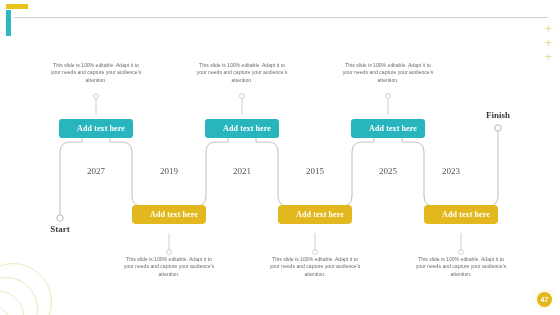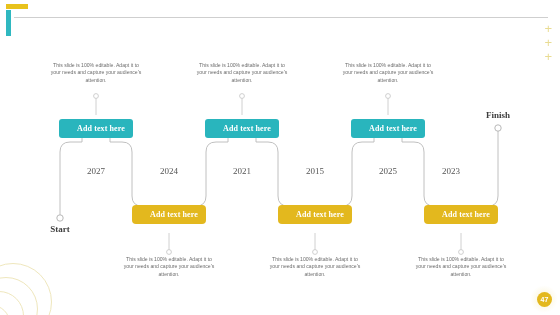--- a/index.html
+++ b/index.html
@@ -242,21 +242,21 @@
 
   <div class="chip teal" style="left:59px;  top:119px;">Add text here</div>
   <div class="chip teal" style="left:205px; top:119px;">Add text here</div>
   <div class="chip teal" style="left:351px; top:119px;">Add text here</div>
 
   <div class="chip gold" style="left:132px; top:205px;">Add text here</div>
   <div class="chip gold" style="left:278px; top:205px;">Add text here</div>
   <div class="chip gold" style="left:424px; top:205px;">Add text here</div>
 
   <div class="year" style="left:71px;  top:166px;">2027</div>
-  <div class="year" style="left:144px; top:166px;">2024</div>
+  <div class="year" style="left:144px; top:166px;">2019</div>
   <div class="year" style="left:217px; top:166px;">2021</div>
   <div class="year" style="left:290px; top:166px;">2015</div>
   <div class="year" style="left:363px; top:166px;">2025</div>
   <div class="year" style="left:426px; top:166px;">2023</div>
 
   <div class="desc" style="left:48px;  top:62px;">This slide is 100% editable. Adapt it to your needs and capture your audience's attention.</div>
   <div class="desc" style="left:194px; top:62px;">This slide is 100% editable. Adapt it to your needs and capture your audience's attention.</div>
   <div class="desc" style="left:340px; top:62px;">This slide is 100% editable. Adapt it to your needs and capture your audience's attention.</div>
 
   <div class="desc" style="left:121px; top:256px;">This slide is 100% editable. Adapt it to your needs and capture your audience's attention.</div>

